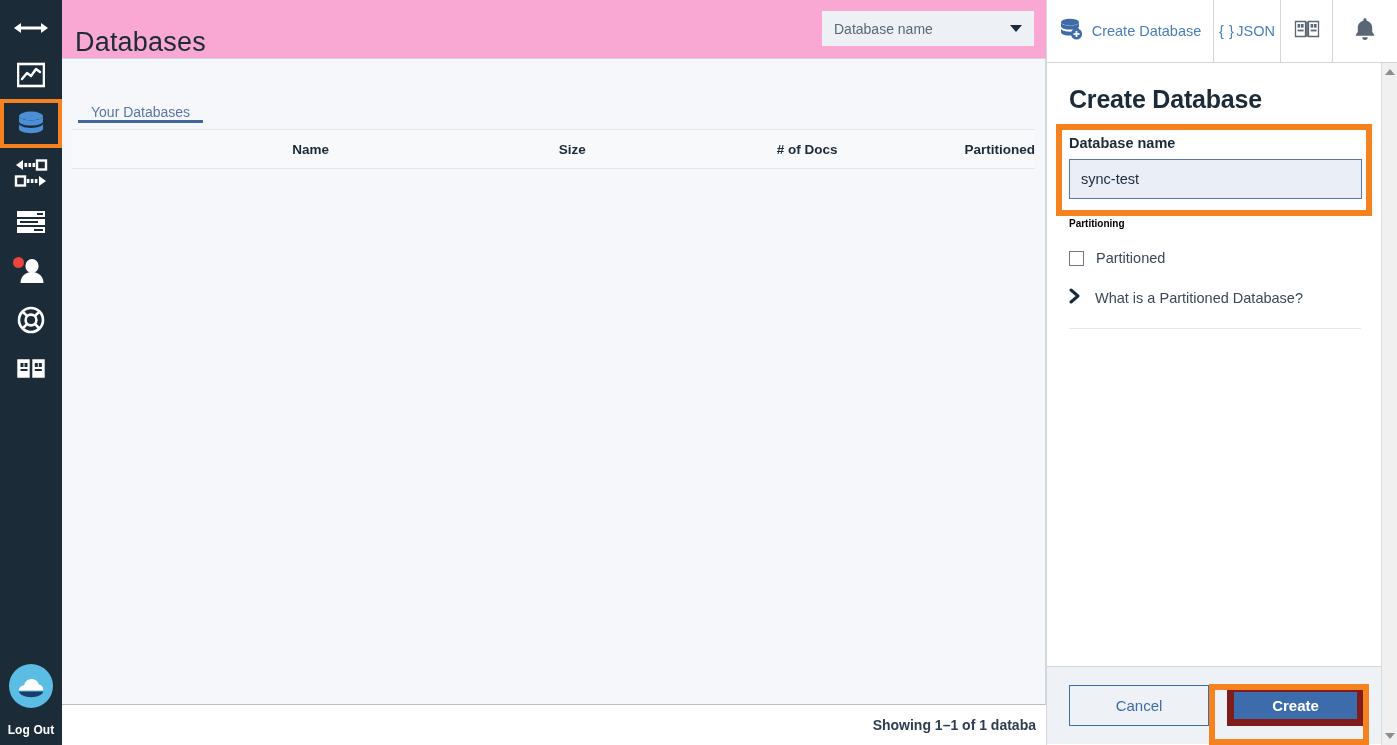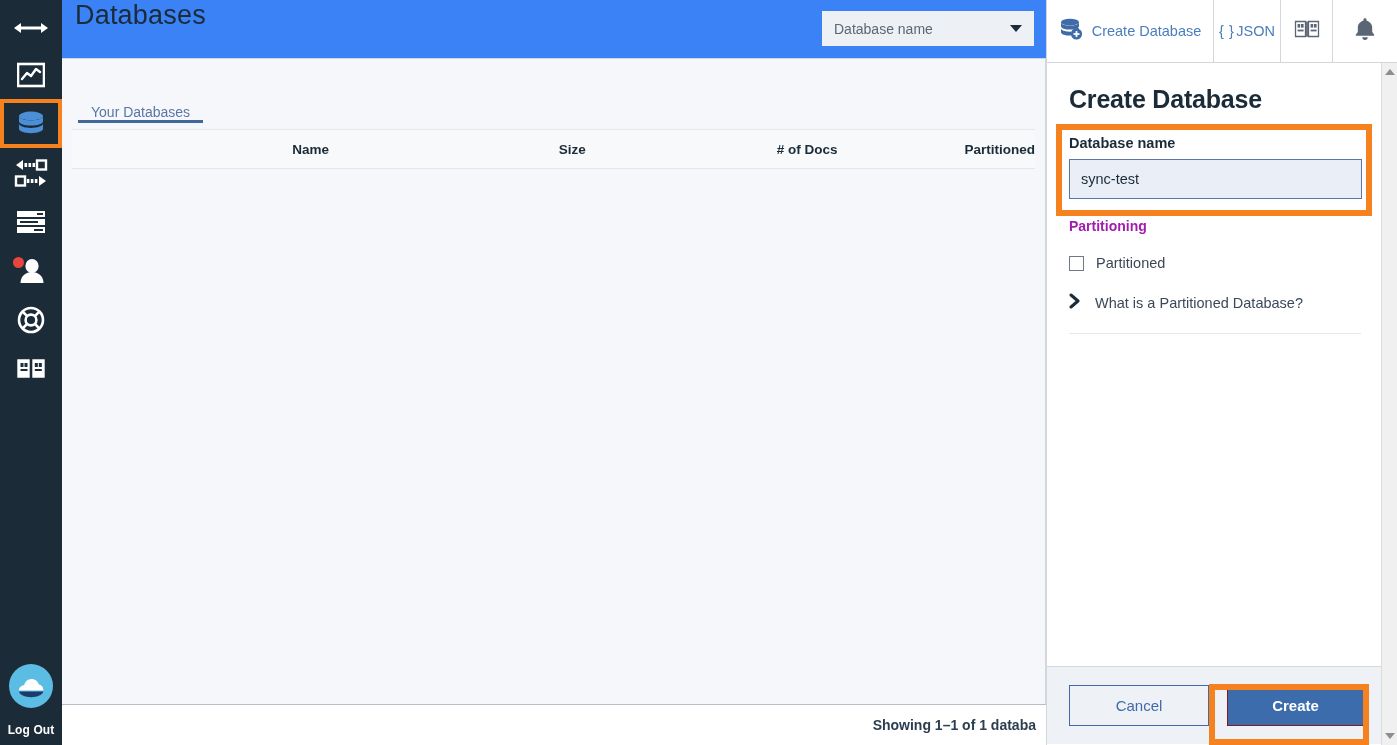--- a/index.html
+++ b/index.html
@@ -48,23 +48,23 @@
 
   
   .main {
     position: absolute; left: 62px; top: 0;
     width: 984px; height: 745px;
     background: #ffffff;
   }
   .main-header {
     position: relative;
     height: 59px;
-    background: #3b82f6;
+    background: #f9a8d4;
     border-bottom: 1px solid #d3d7dc;
-    display: flex; align-items: flex-start;
+    display: flex; align-items: flex-end;
   }
   .page-title {
     font-size: 27px; color: #1b2b38; font-weight: normal;
     margin-left: 13px; letter-spacing: .2px;
   }
   .db-select {
     position: absolute; right: 12px; top: 11px;
     width: 212px; height: 35px;
     background: #edf0f5;
     display: flex; align-items: center;
@@ -178,21 +178,21 @@
   .text-input {
     margin-top: 8px;
     width: 293px; height: 40px;
     background: #e9eef7;
     border: 1px solid #5b76a5;
     font-size: 14.5px; color: #1b2b38;
     padding: 0 11px;
     font-family: "Liberation Sans", sans-serif;
   }
   .section-label {
-    font-size: 14px; font-weight: bold; color: #a21caf;
+    font-size: 10px; font-weight: bold; color: #000000;
     margin-top: 10px;
   }
   .check-row {
     display: flex; align-items: center; gap: 12px;
     margin-top: 21px; cursor: pointer;
   }
   .cbox {
     width: 15px; height: 15px;
     border: 1px solid #707882; background: #ffffff;
   }
@@ -226,21 +226,21 @@
   }
   .btn-cancel {
     width: 140px;
     background: #eef1f5;
     border: 1px solid #3f6ba8;
     color: #3f6ba8;
   }
   .btn-create {
     width: 137px;
     background: #3c6cab;
-    border: 1px solid #7f1d1d;
+    border: 7px solid #7f1d1d;
     color: #ffffff; font-weight: bold;
   }
 
   
   .hl-ring {
     position: absolute;
     border: 6px solid #f5811f;
     pointer-events: none;
     z-index: 30;
   }

